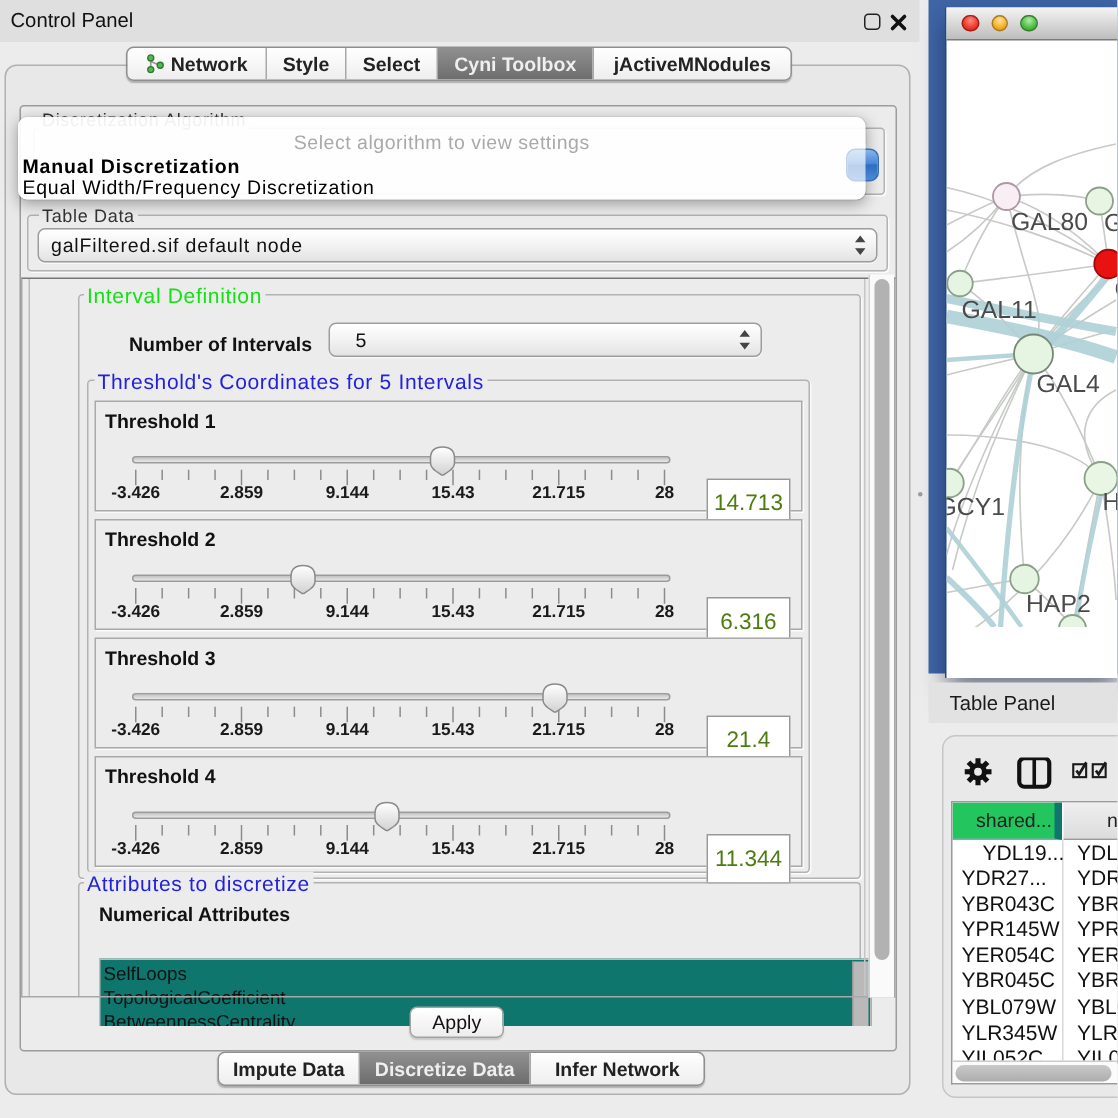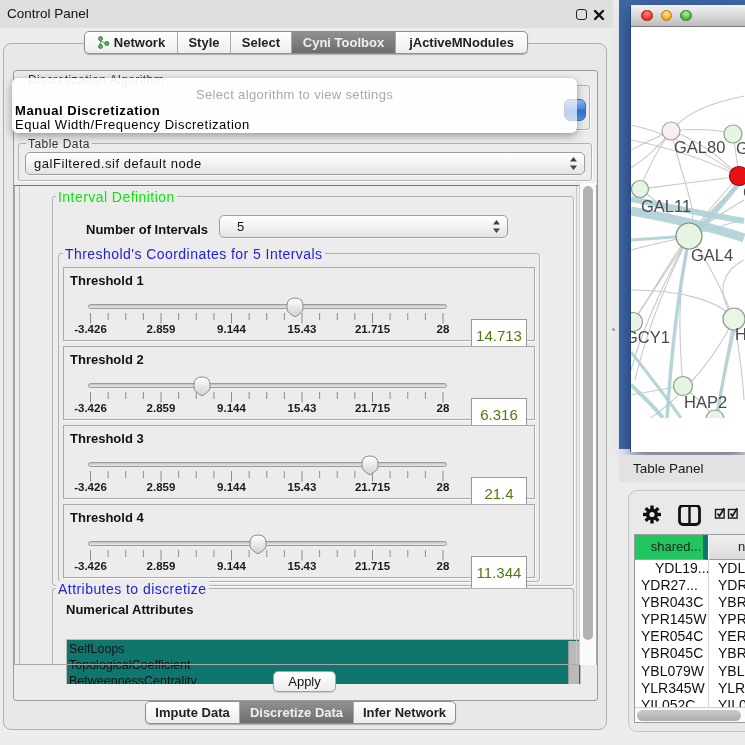--- a/index.html
+++ b/index.html
@@ -189,21 +189,21 @@
   </div>
   <div class="s" style="width:53px;">Style</div>
   <div class="s" style="width:61px;">Select</div>
   <div class="s sel" style="width:104px;">Cyni Toolbox</div>
   <div class="s" style="width:131px;">jActiveMNodules</div>
 </div>
 
 <div class="seg" style="left:145px; top:701px;">
   <div class="s" style="width:94px;">Impute Data</div>
   <div class="s sel" style="width:114px;">Discretize Data</div>
-  <div class="s" style="width:101px;">Infer Network</div>
+  <div class="s" style="width:115px;">Infer Network</div>
 </div>
 
 <div class="grp" style="left:22px; top:85px; width:568px; height:45px;"></div>
 <div class="gt" style="left:26px; top:73px; color:#333;">Discretization Algorithm</div>
 
 <div class="grp" style="left:18px; top:143px; width:574px; height:38px;"></div>
 <div class="gt" style="left:26px; top:137px; color:#333;">Table Data</div>
 <div class="combo" style="left:25px; top:152px; width:560px; height:23px;">
   <span class="ct" style="left:8px; letter-spacing:0.55px;">galFiltered.sif default node</span>
   <svg class="st" width="9" height="17" viewBox="0 0 9 17">

